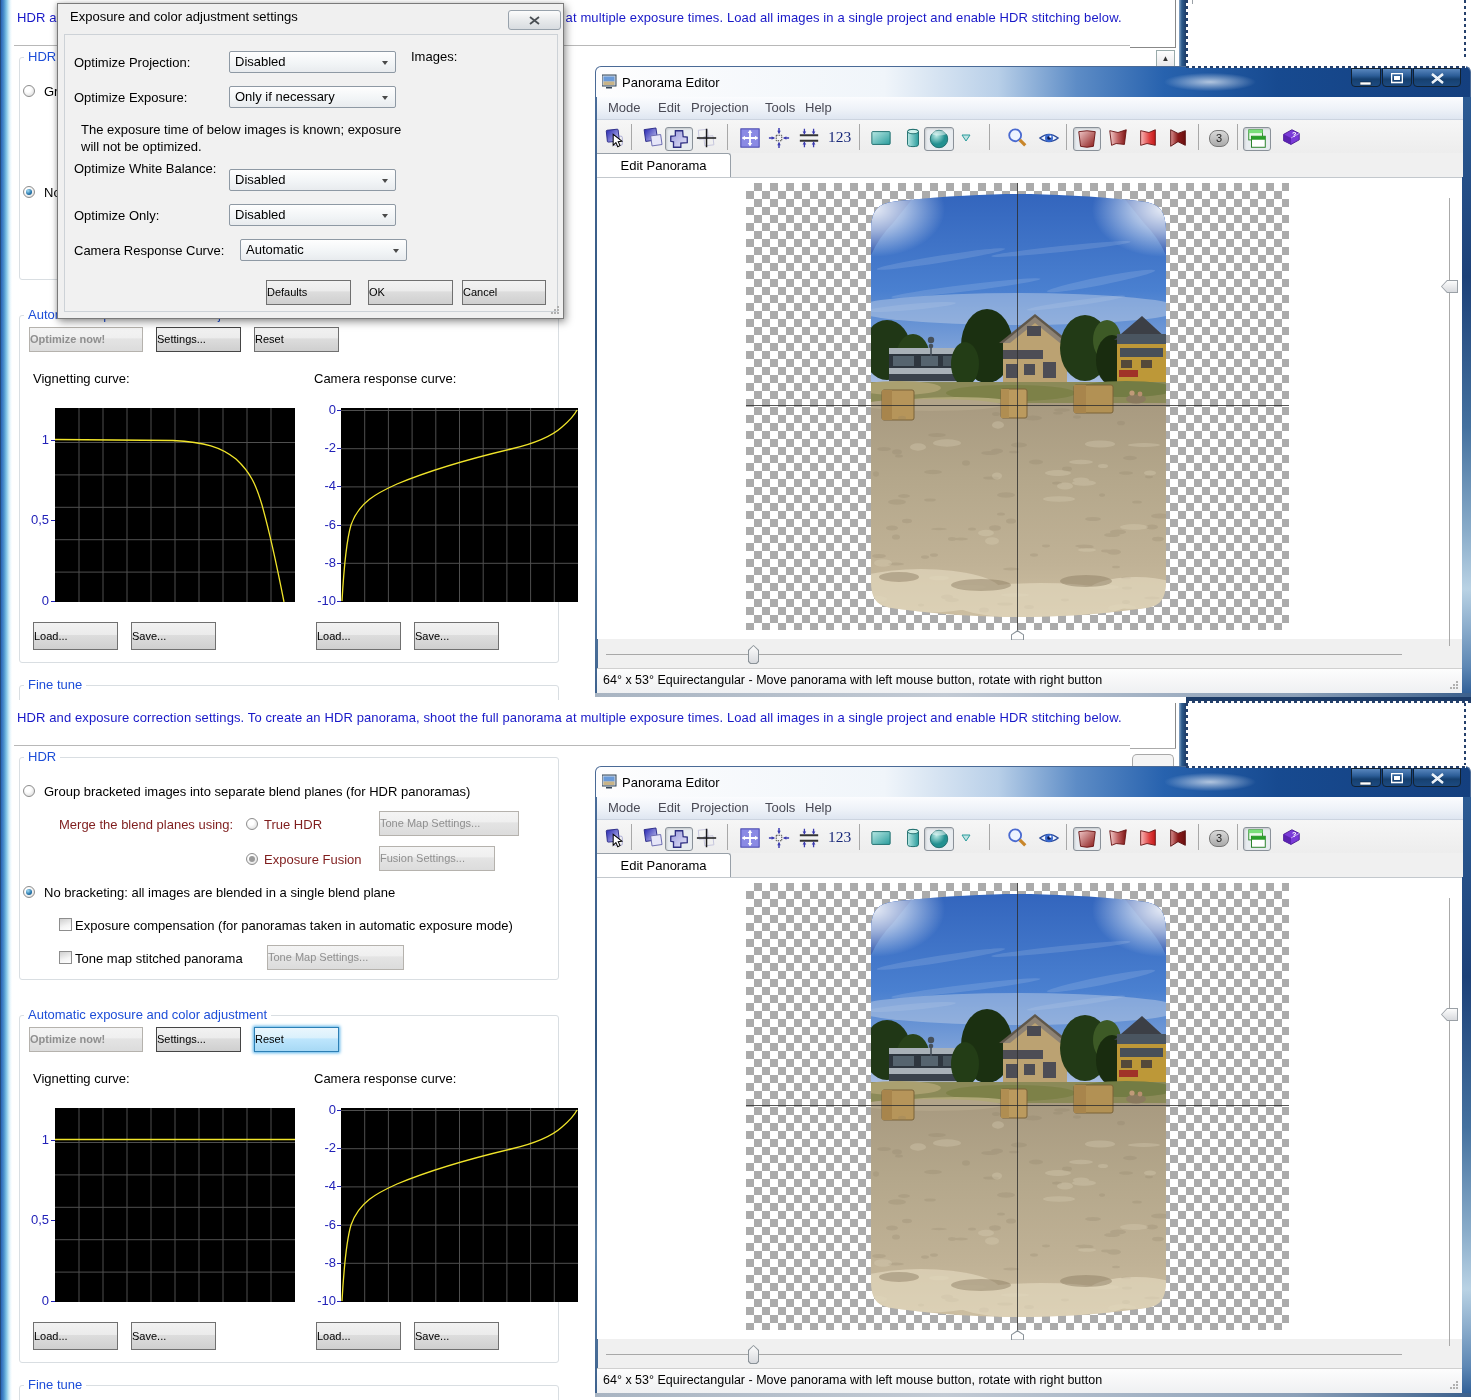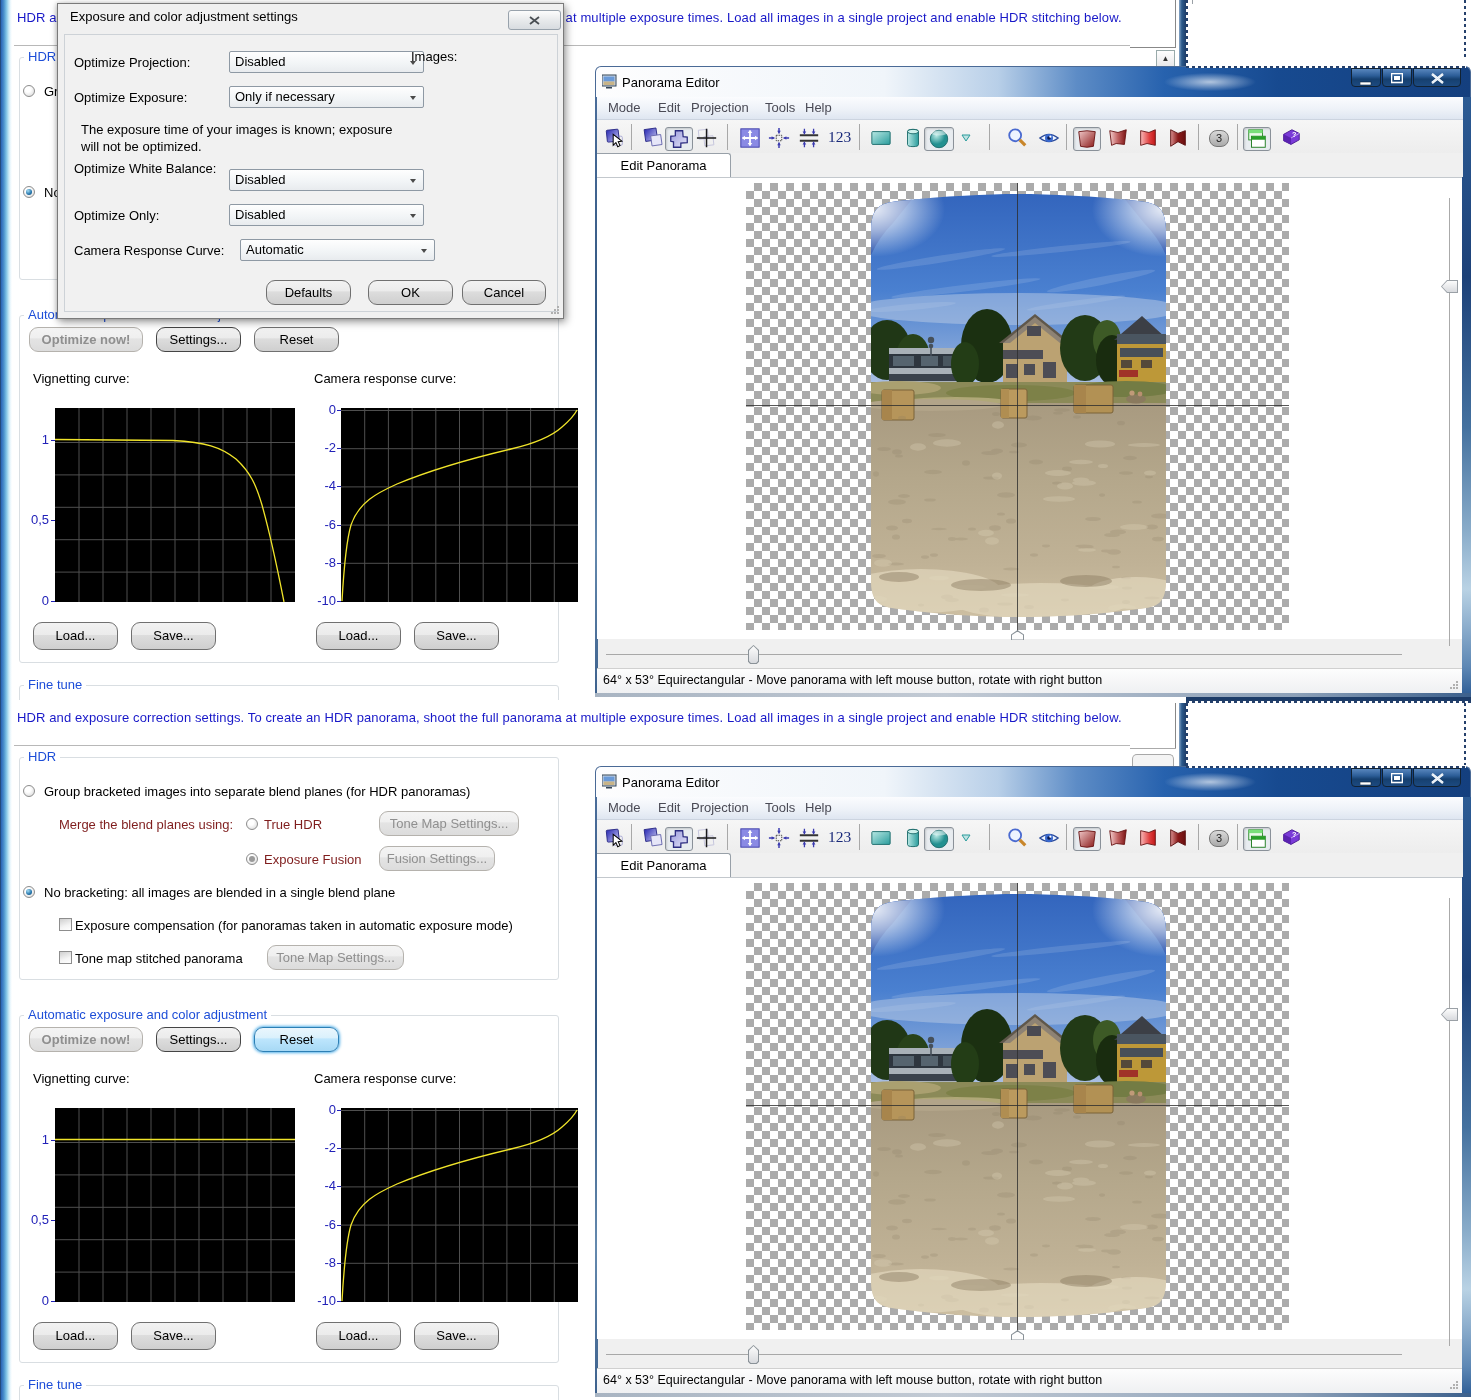--- a/index.html
+++ b/index.html
@@ -1,37 +1,37 @@
 <!DOCTYPE html>
 <html><head><meta charset="utf-8"><style>
 *{margin:0;padding:0;box-sizing:border-box}
 html,body{width:1471px;height:1400px;background:#fff}
 body{font-family:"Liberation Sans",sans-serif;font-size:13px;color:#000;position:relative;overflow:hidden}
 .abs{position:absolute}
 .half{position:absolute;left:0;width:1471px;height:700px;overflow:hidden}
-.btn{position:absolute;height:25px;border:1px solid #707070;border-radius:9px;
+.btn{position:absolute;height:25px;border:1px solid #707070;border-radius:0;
  background:linear-gradient(#f2f2f2,#ebebeb 45%,#dddddd 46%,#cfcfcf);
- font-size:13px;text-align:center;color:#000;line-height:23px}
+ font-size:11px;text-align:left;color:#000;line-height:23px}
 .btn.dis{border-color:#b5b2ad;background:linear-gradient(#f4f4f4,#efefef 45%,#e4e4e4 46%,#dcdcdc);color:#8f8f8f}
 .gbox{position:absolute;border:1px solid #d9dee2;border-radius:3px}
 .glabel{position:absolute;background:#fff;padding:0 4px;font-size:13px;color:#1d4ed8;line-height:14px}
 .bluetext{position:absolute;color:#1818c8;font-size:13px;letter-spacing:.11px;white-space:nowrap}
 .radio{position:absolute;width:12px;height:12px;border-radius:50%;border:1px solid #8d8d8d;
  background:radial-gradient(circle at 40% 35%,#fff 30%,#ddd 85%,#bcbcbc)}
 .radio.sel::after{content:"";position:absolute;left:2px;top:2px;width:6px;height:6px;border-radius:50%;
  background:radial-gradient(circle at 35% 30%,#8ecbe8 10%,#2374ab 60%,#16476a)}
 .radio.dsel::after{content:"";position:absolute;left:2px;top:2px;width:6px;height:6px;border-radius:50%;
  background:#9a9a9a}
 .check{position:absolute;width:13px;height:13px;border:1px solid #8d8d8d;
  background:linear-gradient(160deg,#cfcfcf,#f4f4f4 60%,#fff)}
 .lbl{position:absolute;font-size:13px;white-space:nowrap}
 .gray{color:#7f1d1d}
 .axis{position:absolute;font-size:13px;color:#2222b8;text-align:right;white-space:nowrap}
 .tick{position:absolute;width:4px;height:1px;background:#2222b8}
-.combo{position:absolute;width:195px;height:22px;border:1px solid #8e99a4;border-radius:2px;
+.combo{position:absolute;width:167px;height:22px;border:1px solid #8e99a4;border-radius:2px;
  background:linear-gradient(#fefefe,#f1f4f6 60%,#e8ebee);font-size:13px;line-height:20px;padding-left:5px}
 .combo::after{content:"";position:absolute;right:7px;top:9px;border:3.5px solid transparent;border-top:4.5px solid #4a4a4a;border-bottom:0}
 .menuitem{color:#4a4a55;font-size:13px;position:absolute;top:3px}
 .tbsep{position:absolute;top:4px;width:1px;height:26px;background:#a8a8a8}
 .ticon{position:absolute;top:7px;width:24px;height:24px}
 .ticon.press{border:1px solid #8a9199;border-radius:3px;background:#e8ecf0;box-shadow:inset 1px 1px 2px rgba(0,0,0,.15)}
 .dashv{position:absolute;width:2px;background:repeating-linear-gradient(180deg,#25406b 0 3px,#fdfdfd 3px 6px)}
 .dashh{position:absolute;height:2px;background:repeating-linear-gradient(90deg,#25406b 0 3px,#fdfdfd 3px 6px)}
 .wbtn{position:absolute;top:2px;height:19px;border:1px solid #123;border-radius:0 0 4px 4px;
  background:linear-gradient(#5886bd,#2c5d97 40%,#16406f 60%,#1c4a80);color:#fff;text-align:center}
@@ -581,21 +581,21 @@
       <div class="lbl" style="left:16px;top:51px">Optimize Projection:</div>
       <div class="lbl" style="left:16px;top:86px">Optimize Exposure:</div>
       <div class="lbl" style="left:16px;top:157px">Optimize White Balance:</div>
       <div class="lbl" style="left:16px;top:204px">Optimize Only:</div>
       <div class="lbl" style="left:16px;top:239px">Camera Response Curve:</div>
       <div class="combo" style="left:171px;top:47px">Disabled</div>
       <div class="combo" style="left:171px;top:82px">Only if necessary</div>
       <div class="combo" style="left:171px;top:165px">Disabled</div>
       <div class="combo" style="left:171px;top:200px">Disabled</div>
       <div class="combo" style="left:182px;top:235px">Automatic</div>
-      <div class="lbl" style="left:23px;top:118px">The exposure time of your images is known; exposure</div>
+      <div class="lbl" style="left:23px;top:118px">The exposure time of below images is known; exposure</div>
       <div class="lbl" style="left:23px;top:135px">will not be optimized.</div>
       <div class="lbl" style="left:353px;top:45px">Images:</div>
       <div class="btn" style="left:208px;top:276px;width:85px">Defaults</div>
       <div class="btn" style="left:310px;top:276px;width:85px">OK</div>
       <div class="btn" style="left:404px;top:276px;width:84px">Cancel</div>
       <svg class="abs" style="right:3px;bottom:3px" width="10" height="10">
         <g fill="#b0b0b0">
           <rect x="7" y="7" width="2" height="2"></rect>
           <rect x="4" y="7" width="2" height="2"></rect>
           <rect x="1" y="7" width="2" height="2"></rect>

